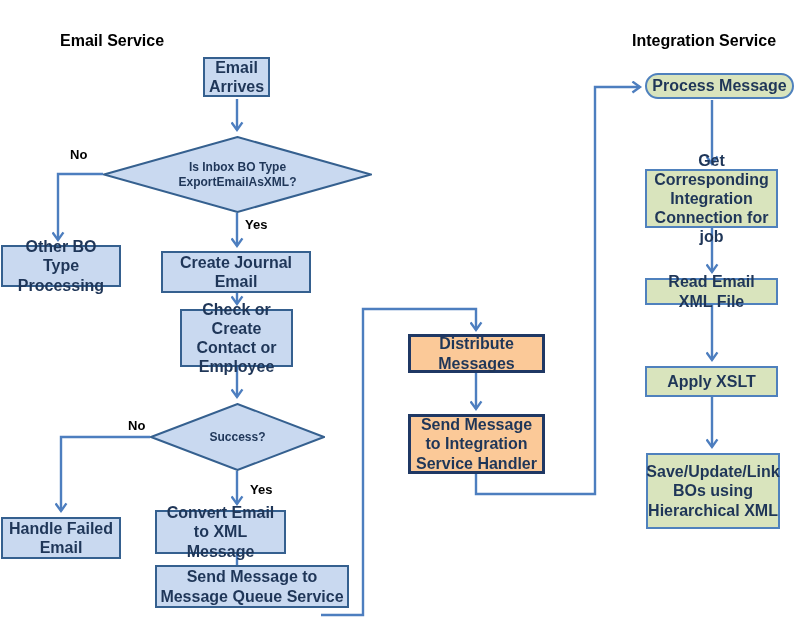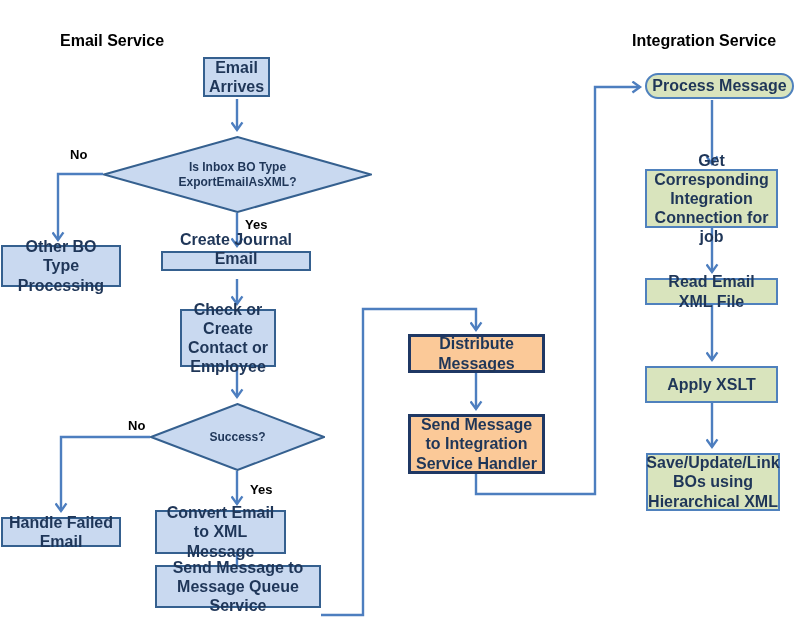--- a/index.html
+++ b/index.html
@@ -70,46 +70,46 @@
     </svg>
     <div class="dtext">
       <span>Is Inbox BO Type ExportEmailAsXML?</span>
     </div>
   </div>
 
   <div class="node blue" style="left:1px;top:224px;width:120px;height:42px;">
     <span>Other BO Type Processing</span>
   </div>
 
-  <div class="node blue" style="left:161px;top:230px;width:150px;height:20px;align-items:flex-end;">
+  <div class="node blue" style="left:161px;top:230px;width:150px;height:42px;">
     <span>Create Journal Email</span>
   </div>
 
-  <div class="node blue" style="left:180px;top:288px;width:96px;height:58px;">
+  <div class="node blue" style="left:180px;top:288px;width:113px;height:58px;">
     <span>Check or Create Contact or Employee</span>
   </div>
 
   <div class="diamond" style="left:150px;top:382px;width:175px;height:68px;">
     <svg viewBox="0 0 175 68" preserveAspectRatio="none">
       <polygon class="dshape" points="1,34 87.5,1 174,34 87.5,67"></polygon>
     </svg>
     <div class="dtext">
       <span>Success?</span>
     </div>
   </div>
 
-  <div class="node blue" style="left:1px;top:496px;width:120px;height:30px;">
+  <div class="node blue" style="left:1px;top:496px;width:120px;height:42px;">
     <span>Handle Failed Email</span>
   </div>
 
   <div class="node blue" style="left:155px;top:489px;width:131px;height:44px;">
     <span>Convert Email to XML Message</span>
   </div>
 
-  <div class="node blue" style="left:155px;top:544px;width:166px;height:43px;justify-content:flex-end;">
+  <div class="node blue" style="left:155px;top:544px;width:194px;height:43px;justify-content:flex-end;">
     <span>Send Message to Message Queue Service</span>
   </div>
 
   <div class="node orange" style="left:408px;top:393px;width:137px;height:60px;">
     <span>Send Message to Integration Service Handler</span>
   </div>
 
   <div class="node orange" style="left:408px;top:313px;width:137px;height:39px;">
     <span>Distribute Messages</span>
   </div>
@@ -119,25 +119,25 @@
   </div>
 
   <div class="node green" style="left:645px;top:148px;width:133px;height:59px;">
     <span>Get Corresponding Integration Connection for job</span>
   </div>
 
   <div class="node green" style="left:645px;top:257px;width:133px;height:27px;">
     <span>Read Email XML File</span>
   </div>
 
-  <div class="node green" style="left:645px;top:345px;width:133px;height:37px;">
+  <div class="node green" style="left:645px;top:345px;width:133px;height:31px;">
     <span>Apply XSLT</span>
   </div>
 
-  <div class="node green" style="left:646px;top:432px;width:134px;height:58px;">
+  <div class="node green" style="left:646px;top:432px;width:134px;height:76px;">
     <span>Save/Update/Link BOs using Hierarchical XML</span>
   </div>
 
   <div class="elabel" style="left:70px;top:126px;">No</div>
   <div class="elabel" style="left:245px;top:196px;">Yes</div>
   <div class="elabel" style="left:128px;top:397px;">No</div>
   <div class="elabel" style="left:250px;top:461px;">Yes</div>
 
 </div>
 

